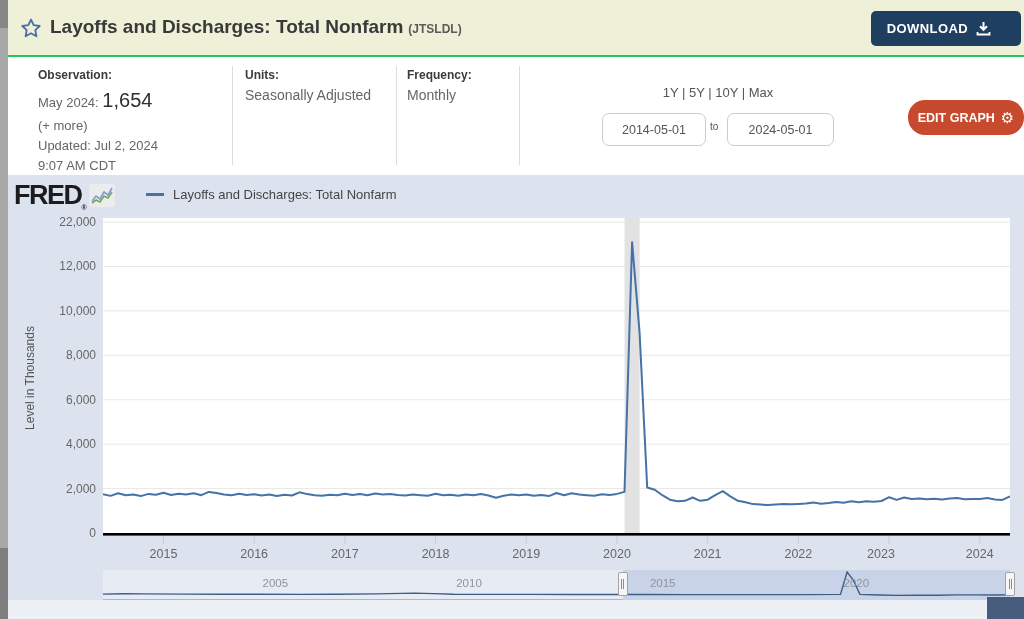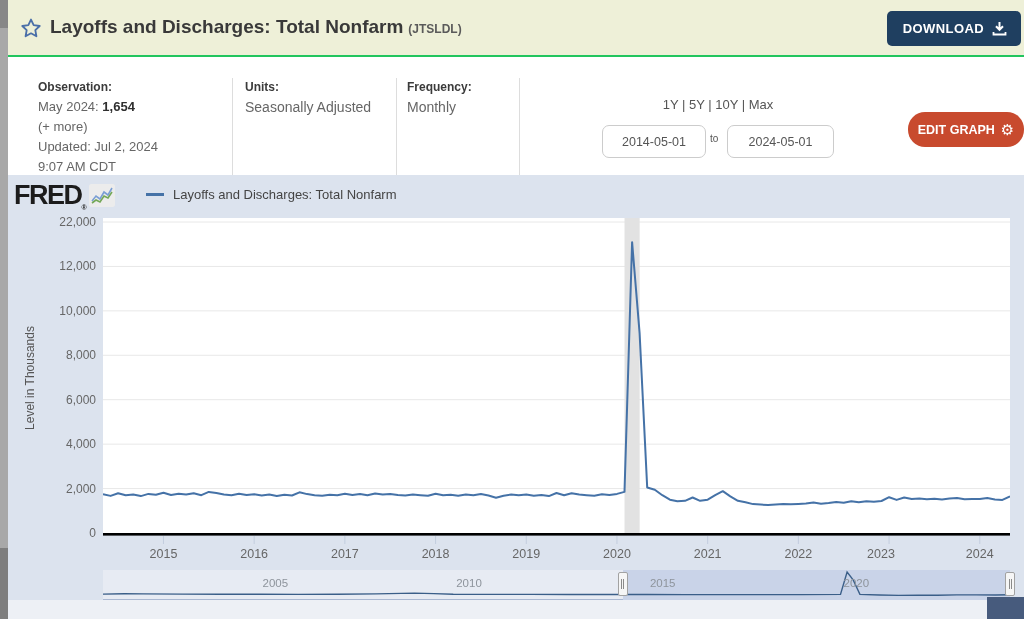--- a/index.html
+++ b/index.html
@@ -10,32 +10,32 @@
   
   #left-strip { position:absolute; left:0; top:0; width:8px; height:619px;
     background:linear-gradient(#878787 0 28px,#a8a8a8 28px 548px,#7e7e7e 548px 100%); }
 
   
   #header { position:absolute; left:8px; top:0; width:1016px; height:57px;
     background:#eef0d8; border-bottom:2px solid #22c55e; }
   #star { position:absolute; left:12px; top:17px; width:22px; height:22px; cursor:pointer; }
   #title { position:absolute; left:42px; top:16px; font-size:19px; font-weight:bold; color:#393939; white-space:nowrap; }
   #series-id { font-size:12px; font-weight:bold; color:#5a5a5a; margin-left:5px; }
-  #download-btn { position:absolute; right:3px; top:11px; height:35px; padding:0 14px 0 16px;
+  #download-btn { position:absolute; right:3px; top:11px; height:35px; padding:0 30px 0 16px;
     background:#1f3f60; color:#fff; border:none; border-radius:5px; font-size:13px; font-weight:bold;
     letter-spacing:.4px; cursor:pointer; display:flex; align-items:center; gap:8px;
     font-family:"Liberation Sans", sans-serif; }
 
   
-  #info { position:absolute; left:8px; top:70px; width:920px; height:117px; background:#fff; }
+  #info { position:absolute; left:8px; top:58px; width:920px; height:117px; background:#fff; }
   .info-col { position:absolute; top:10px; }
   .info-label { font-size:12px; font-weight:bold; color:#3b3b3b; margin-bottom:3px; }
   .info-text { font-size:13px; color:#666; line-height:1.55; }
   #obs-col { left:30px; width:190px; }
-  #obs-value { font-size:13px; font-weight:bold; color:#2f2f2f; }
+  #obs-value { font-size:20px; font-weight:normal; color:#2f2f2f; }
   #more-link { cursor:pointer; }
   .v-divider { position:absolute; top:8px; bottom:10px; width:1px; background:#ddd; }
   #div1 { left:224px; } #div2 { left:388px; } #div3 { left:511px; }
   #units-col { left:237px; width:145px; }
   #freq-col { left:399px; width:100px; }
   #range-links { position:absolute; left:560px; top:27px; width:300px; text-align:center;
     font-size:13px; color:#555; }
   #range-links .rlink { cursor:pointer; }
   .date-input { position:absolute; top:55px; height:33px; border:1px solid #ccc; border-radius:7px;
     text-align:center; font-size:12.5px; color:#555; background:#fff;

